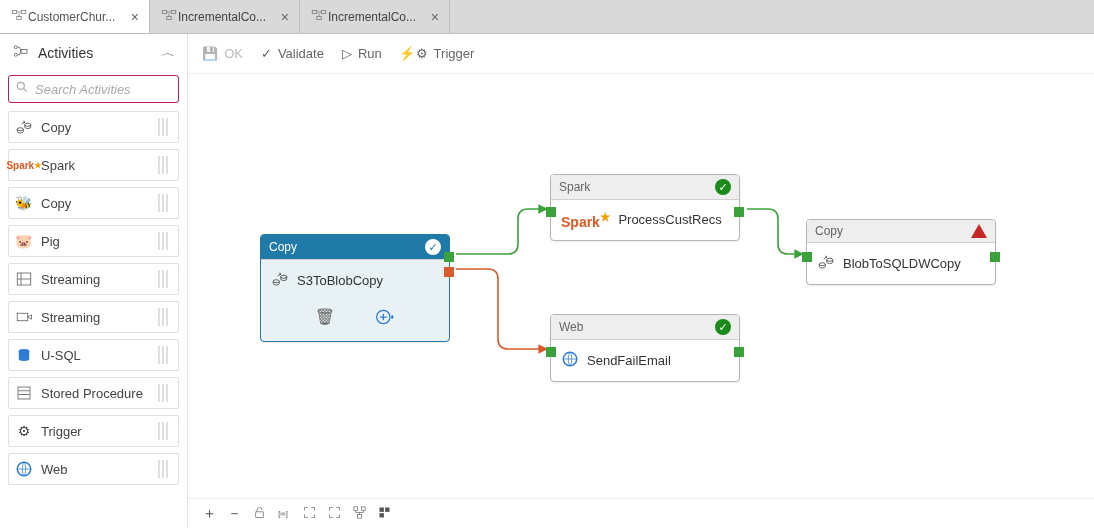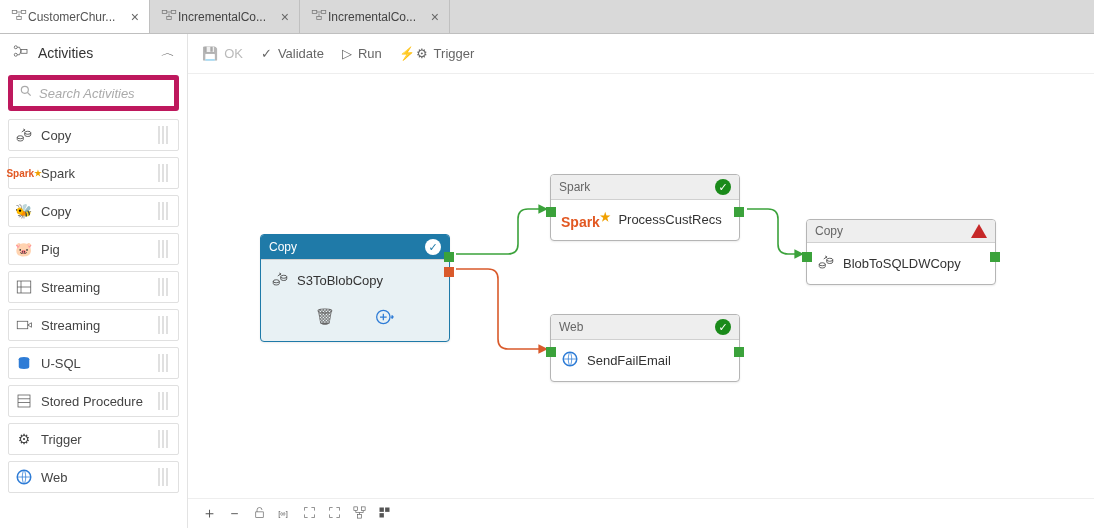--- a/index.html
+++ b/index.html
@@ -12,21 +12,21 @@
   .tab .close { margin-left: auto; font-size: 14px; color: #666; }
   .tab-text { white-space: nowrap; overflow: hidden; text-overflow: ellipsis; max-width: 92px; }
 
   .below-tabs { display: flex; height: 494px; border-radius: 13px; }
 
   
   .sidebar { width: 188px; border-right: 1px solid #e3e3e3; display: flex; flex-direction: column; }
   .side-head { display: flex; align-items: center; gap: 8px; padding: 8px 12px; font-size: 14px; color: #333; }
   .chev { margin-left: auto; font-size: 14px; color: #555; transform: scaleY(0.7); }
   .search-wrap { padding: 4px 8px; }
-  .search-inner { display: flex; align-items: center; gap: 6px; border: 5px solid #be185d; border-radius: 3px; padding: 4px 6px; }
+  .search-inner { display: flex; align-items: center; gap: 6px; border: 1px solid #be185d; border-radius: 3px; padding: 4px 6px; }
   .search-inner input { border: none; outline: none; font-size: 13px; width: 100%; color: #555; }
   .search-inner input::placeholder { color: #aaa; font-style: italic; }
   .act-list { padding: 4px 8px; display: flex; flex-direction: column; gap: 6px; }
   .act-item { display: flex; align-items: center; gap: 8px; border: 1px solid #e0e0e0; border-radius: 2px; padding: 6px 6px; font-size: 13px; color: #444; }
   .drag-grip { margin-left: auto; width: 14px; height: 18px; display: flex; gap: 2px; opacity: .45; }
   .drag-grip span { width: 2px; background: #bbb; }
   .act-icon { width: 18px; height: 18px; display:inline-flex; align-items:center; justify-content:center; font-size:14px; }
 
   
   .canvas-area { flex: 1; display: flex; flex-direction: column; position: relative; }

